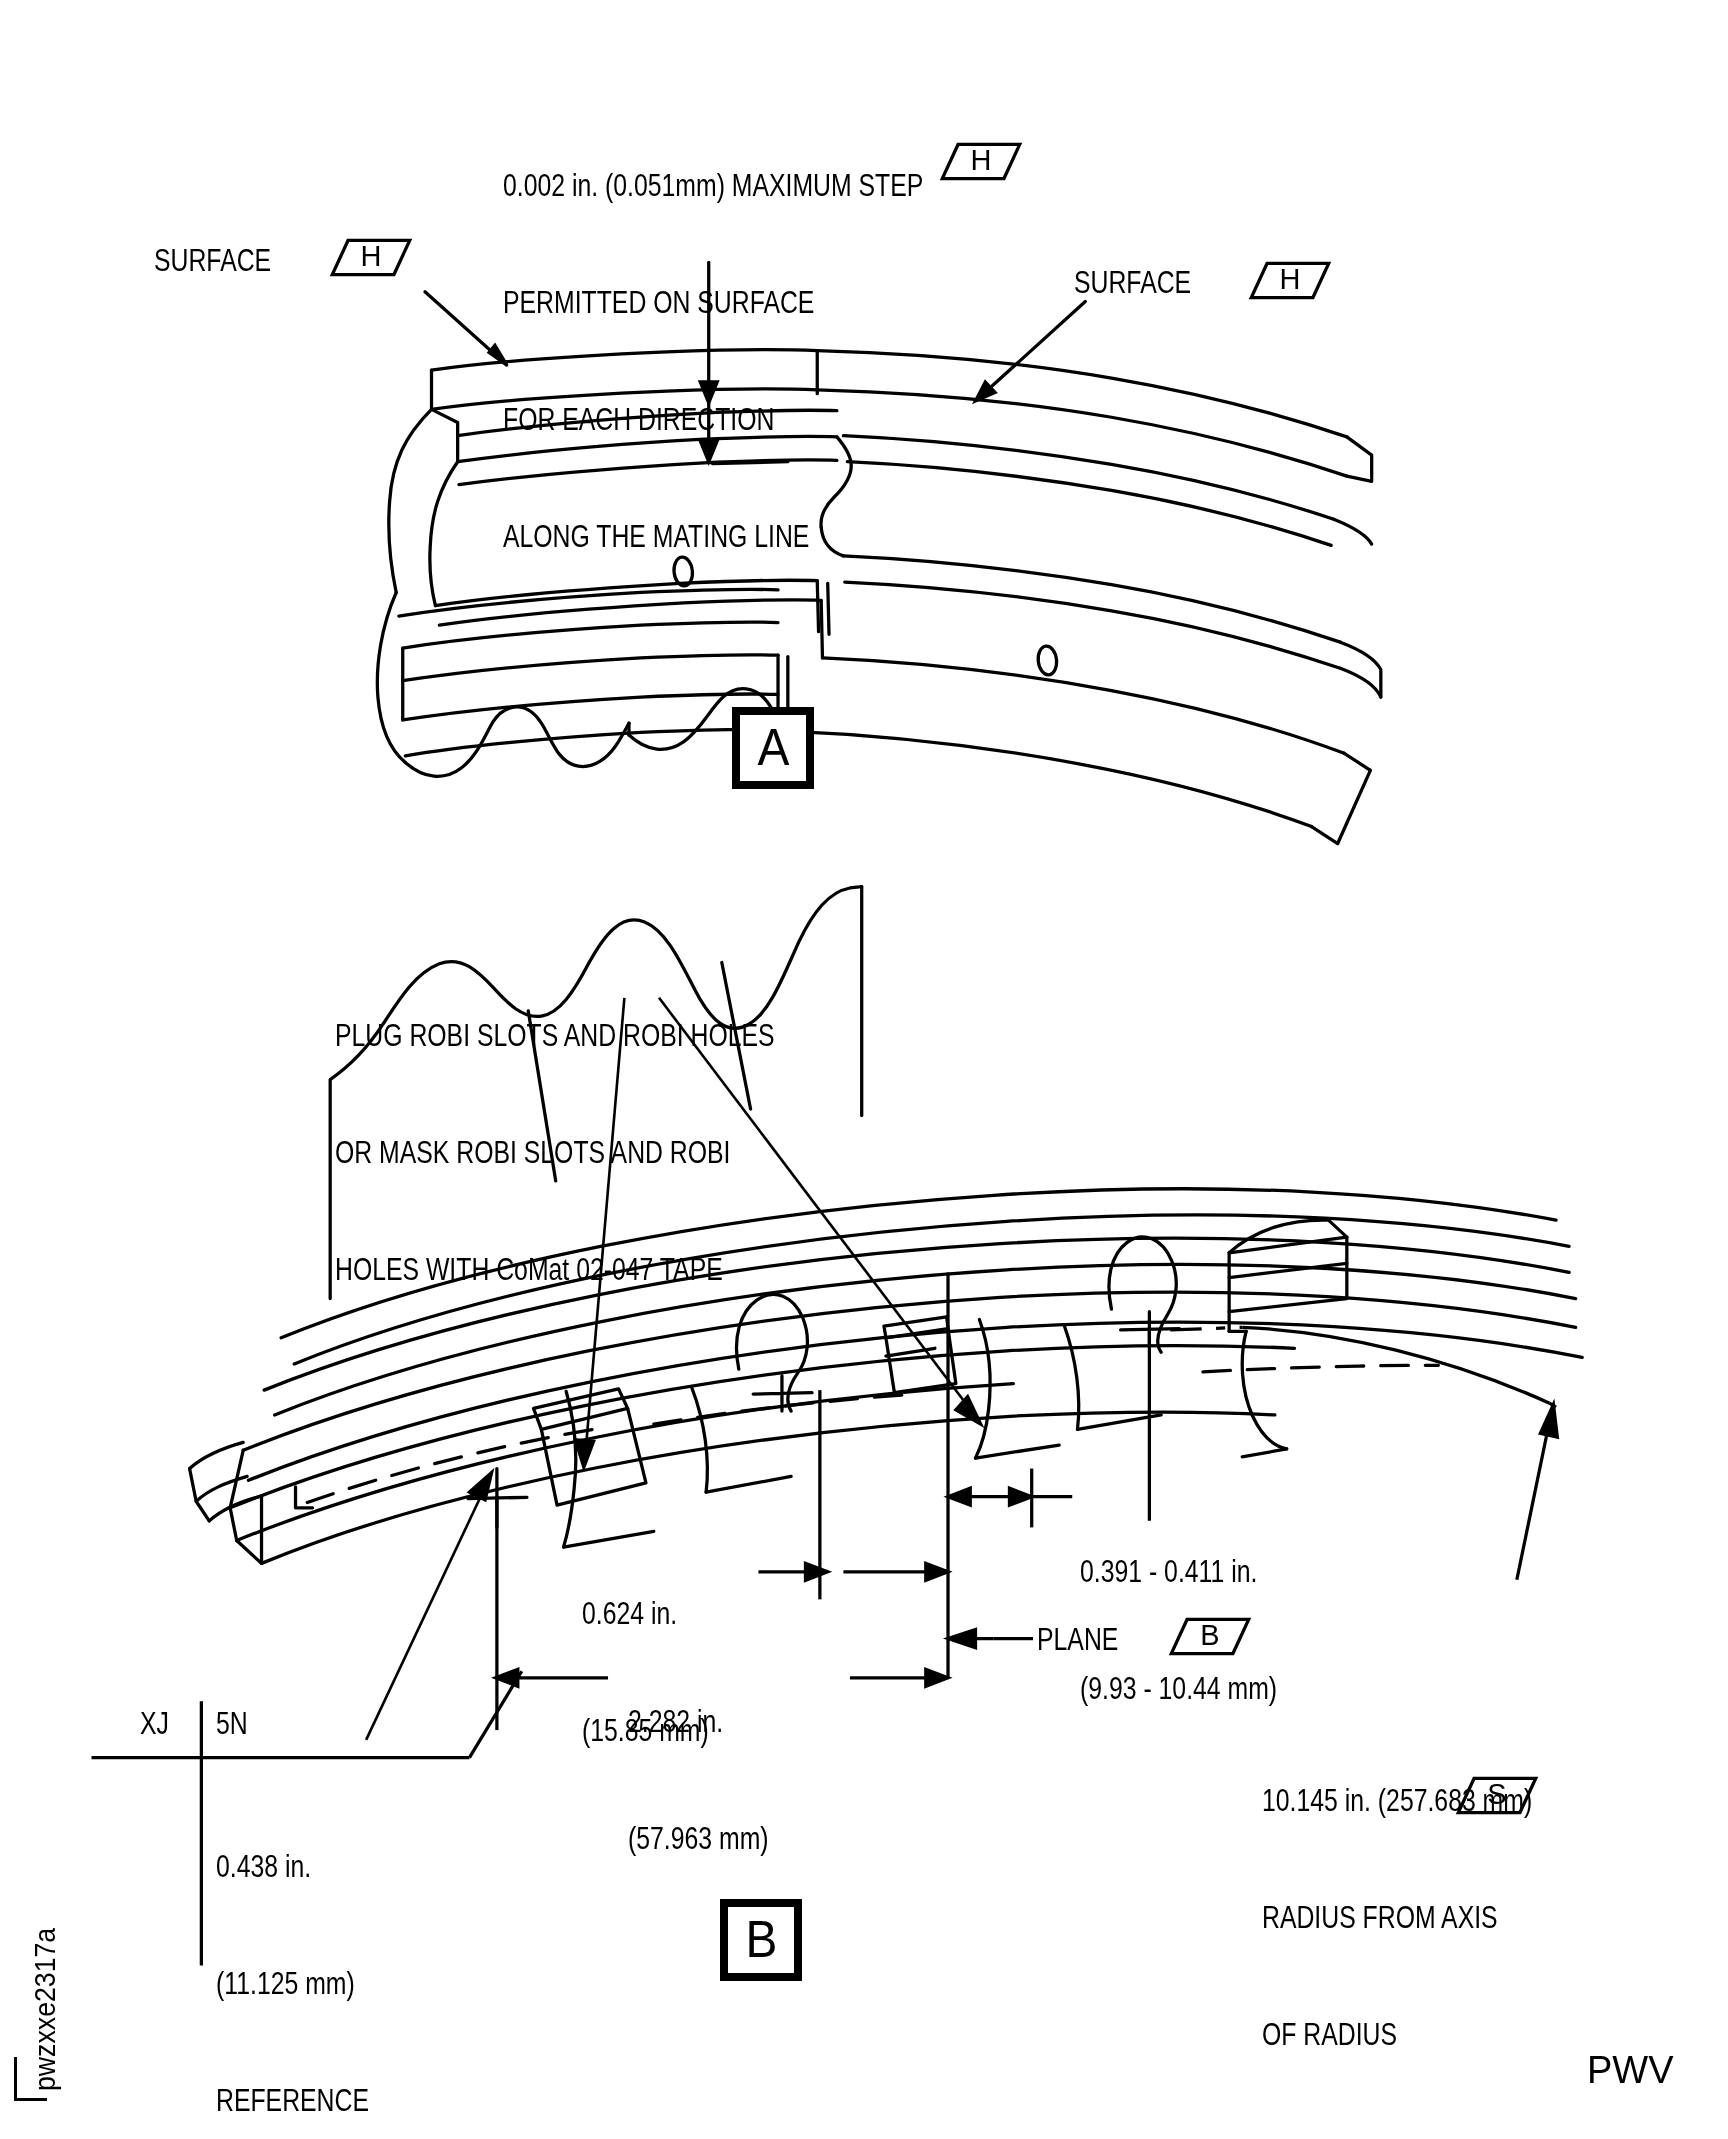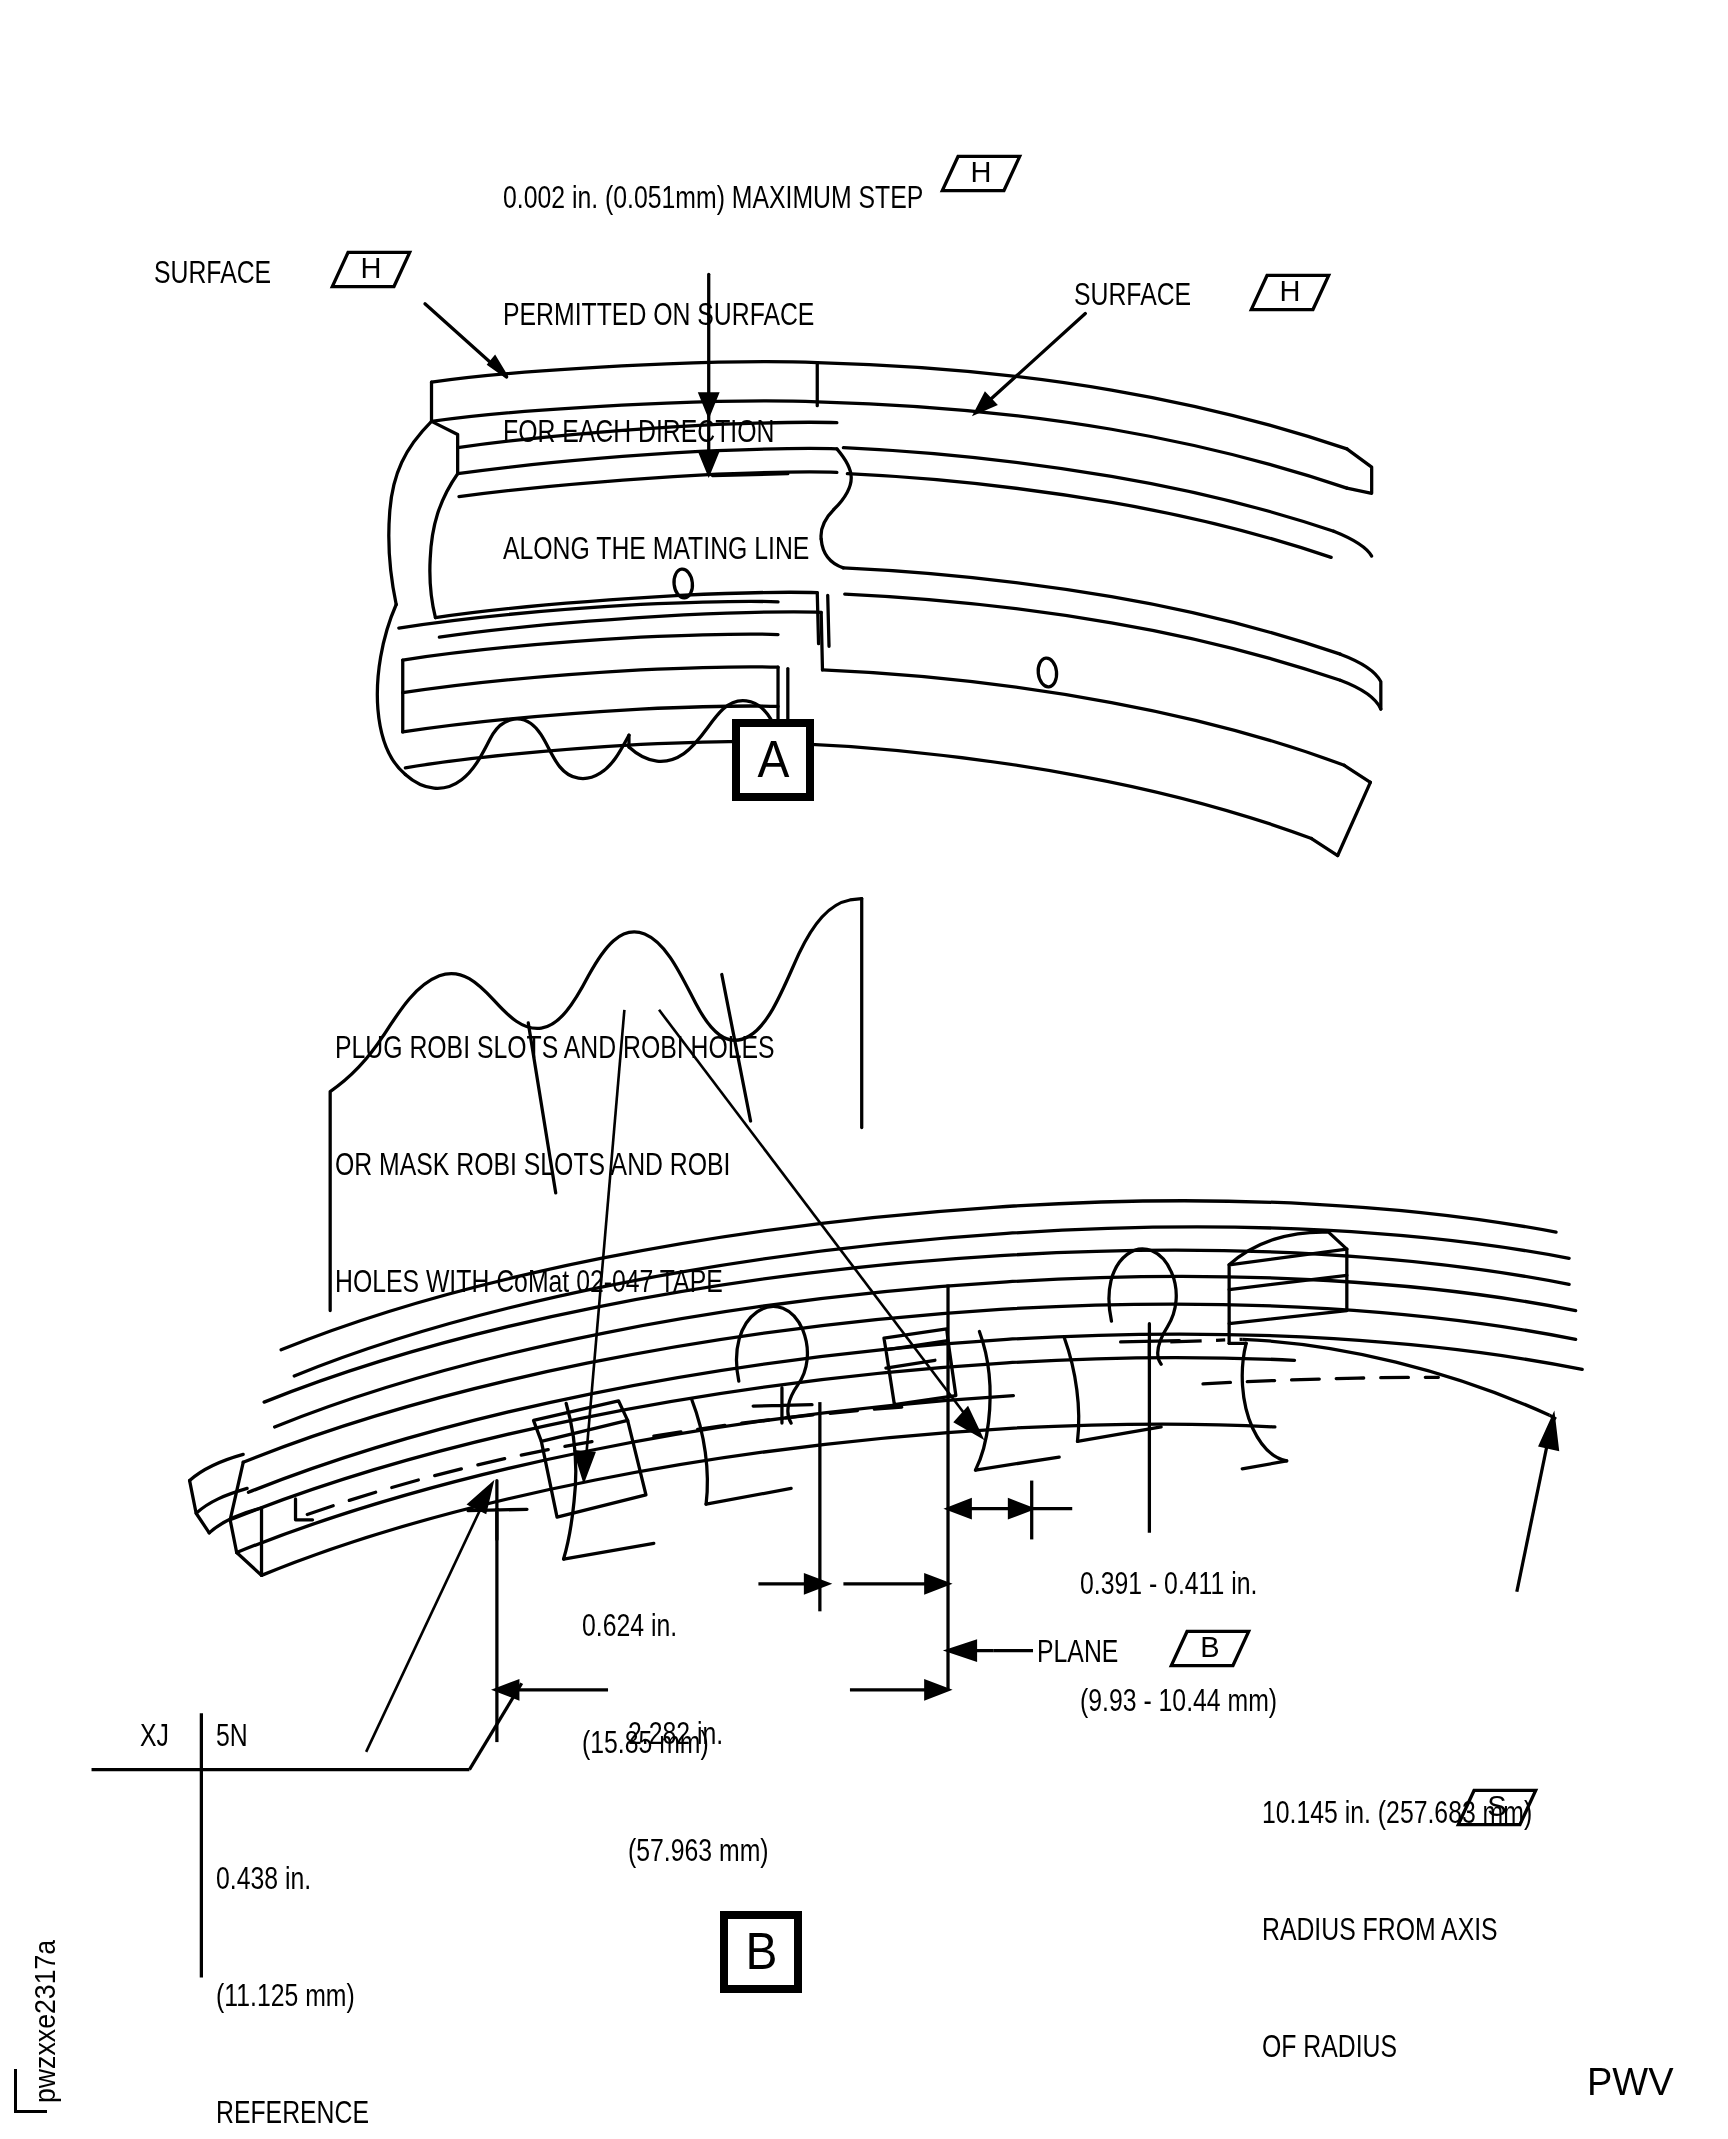--- a/index.html
+++ b/index.html
@@ -11,21 +11,21 @@
   body {
     width: 1728px;
     height: 2140px;
     position: relative;
     overflow: hidden;
     font-family: "Liberation Sans", sans-serif;
     color: #000000;
   }
   #sheet {
     position: absolute;
-    left: 0; top: 16px;
+    left: 0; top: 4px;
     width: 1728px;
     height: 2044px;
   }
   svg.layer {
     position: absolute;
     left: 0; top: 0;
     width: 1728px;
     height: 2140px;
     overflow: visible;
   }

